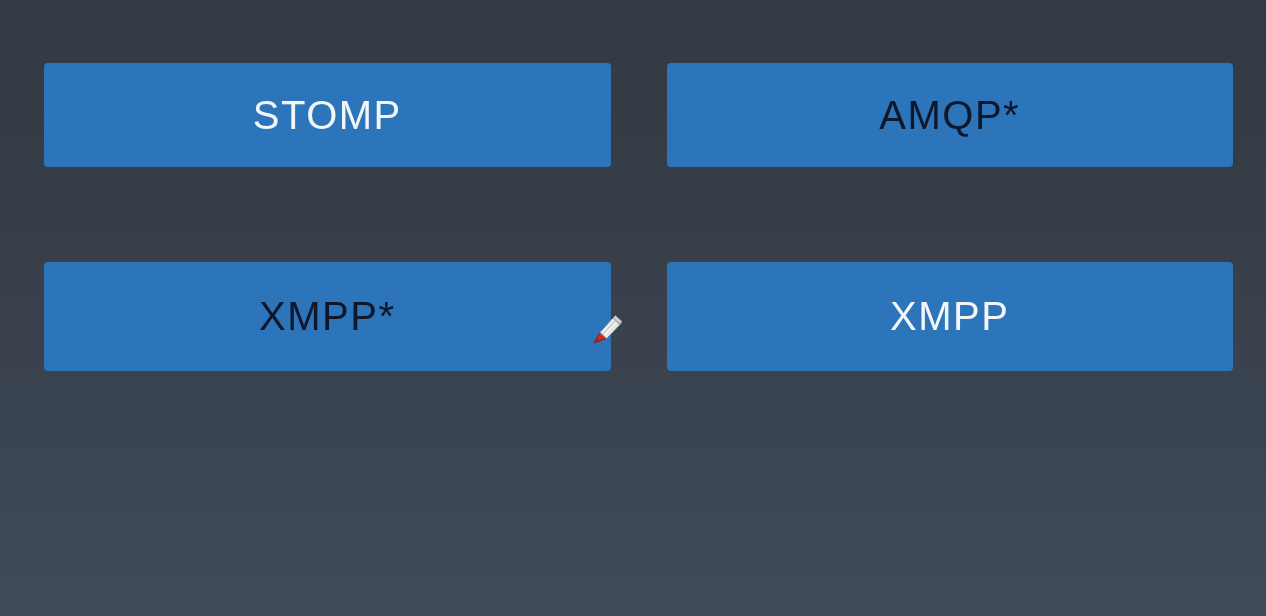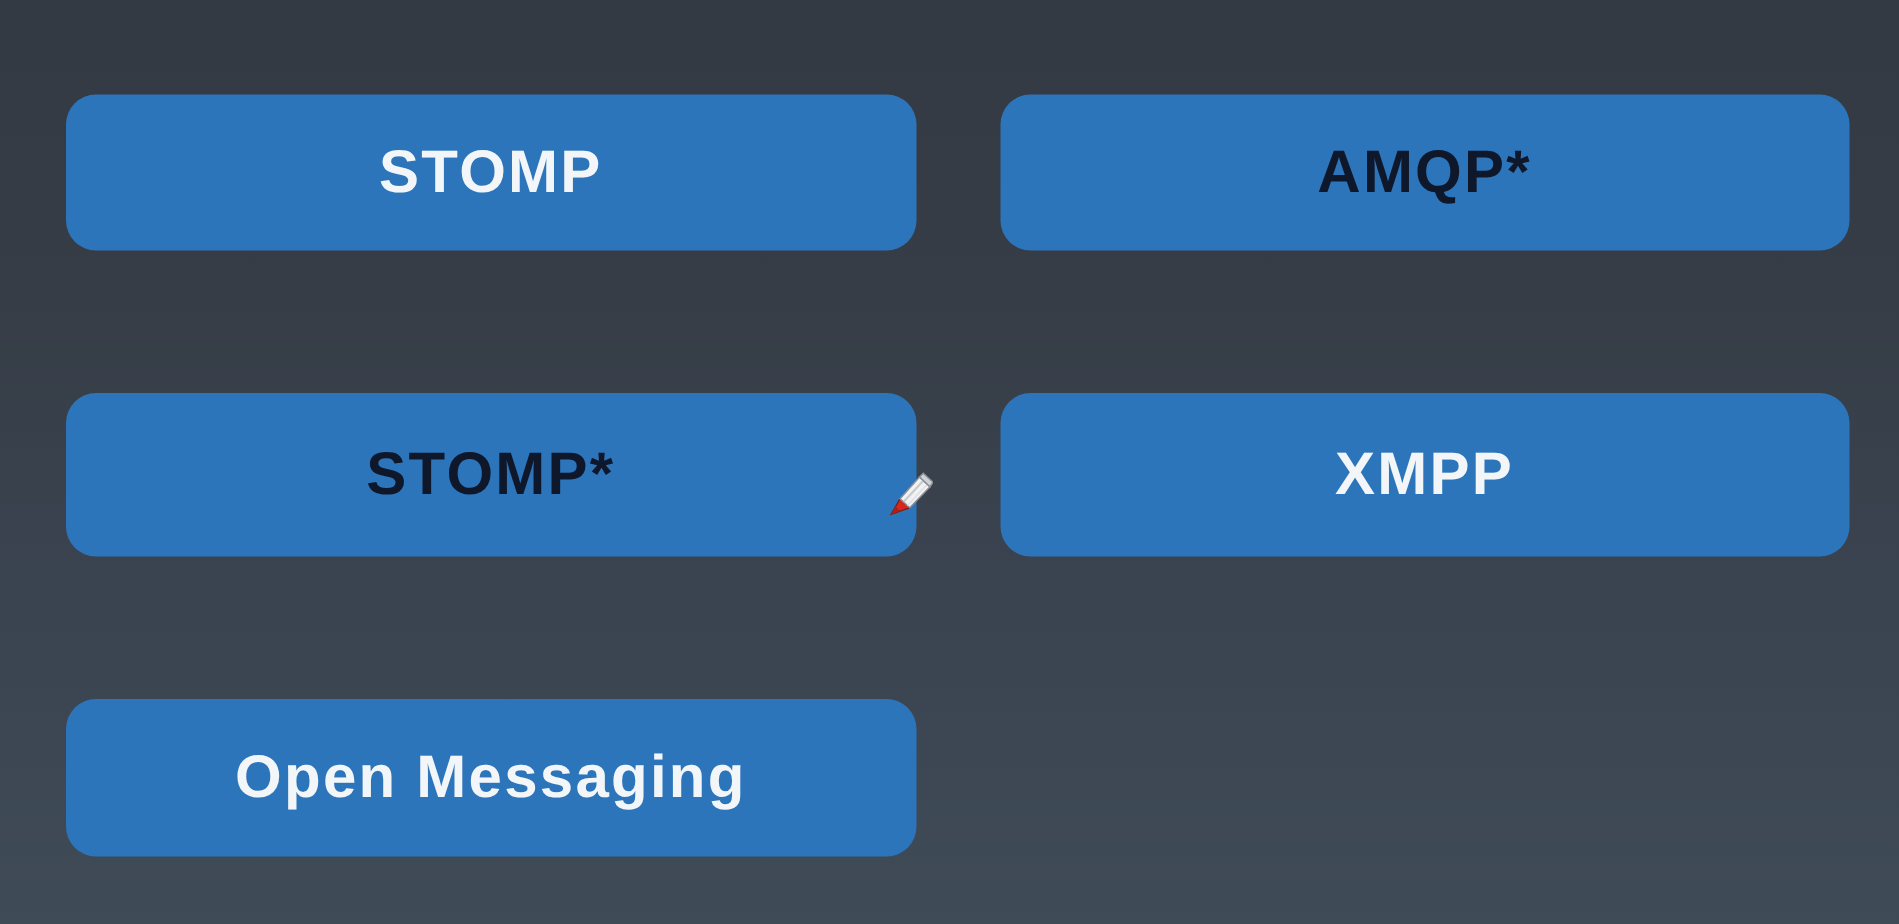--- a/index.html
+++ b/index.html
@@ -20,27 +20,27 @@
     padding: 47px 33px 44px 44px;
     display: grid;
     grid-template-columns: 1fr 1fr;
     grid-template-rows: 120px 125px 121px;
     column-gap: 56px;
     row-gap: 79px;
   }
   .proto-btn {
     background: #2d75bb;
     border: none;
-    border-radius: 20px;
+    border-radius: 4px;
     display: flex;
     align-items: center;
     justify-content: center;
     font-family: "Liberation Sans", sans-serif;
     font-size: 40px;
-    font-weight: 700;
+    font-weight: 400;
     letter-spacing: 1.5px;
     color: #f2f6f9;
     cursor: default;
     padding: 0;
     margin-top: 16px;
   }
   .proto-btn.highlighted {
     color: #0f172a;
   }
   .pen-cursor {
@@ -56,25 +56,24 @@
 <body>
 
 <div class="slide">
   <div class="grid">
 
     <button class="proto-btn">STOMP</button>
 
 
     <button class="proto-btn highlighted">AMQP*</button>
 
-    <button class="proto-btn highlighted">STOMP*</button>
+    <button class="proto-btn highlighted">XMPP*</button>
 
     <button class="proto-btn">XMPP</button>
 
-    <button class="proto-btn">Open Messaging</button>
 
   </div>
 
   <div class="pen-cursor">
     <svg width="30" height="36" viewBox="0 0 30 36" xmlns="http://www.w3.org/2000/svg">
 
       <polygon points="2,33 8,22.5 14.5,28.5" fill="#d42a1e" stroke="#7a1a12" stroke-width="0.8"></polygon>
 
       <polygon points="2,33 5,27.5 8,30.5" fill="#b01f15"></polygon>
 

